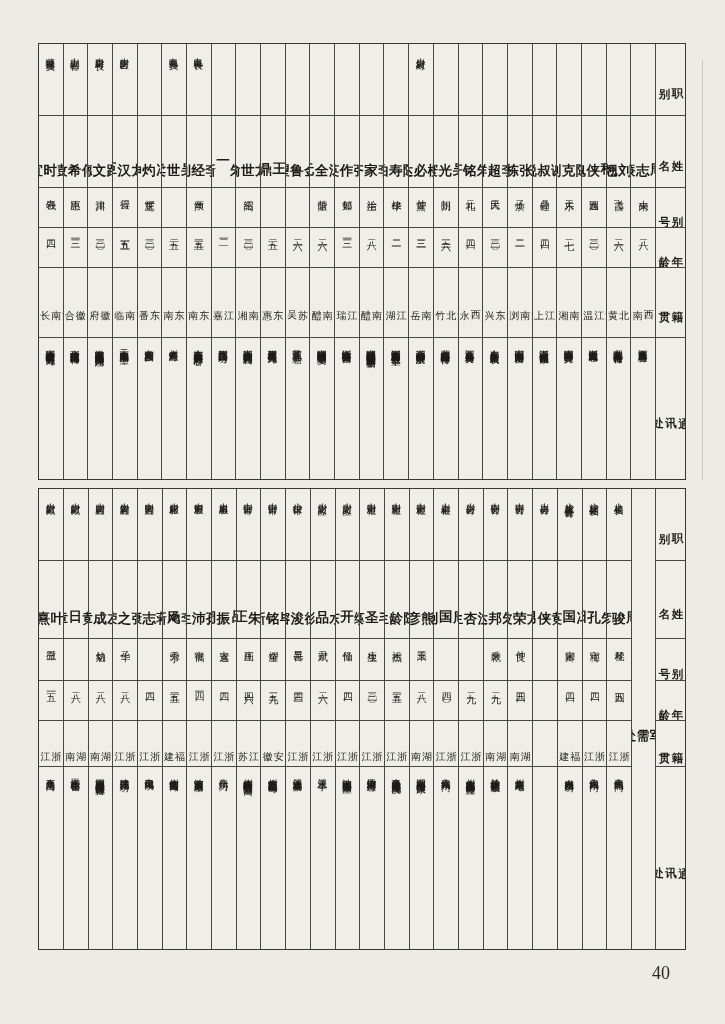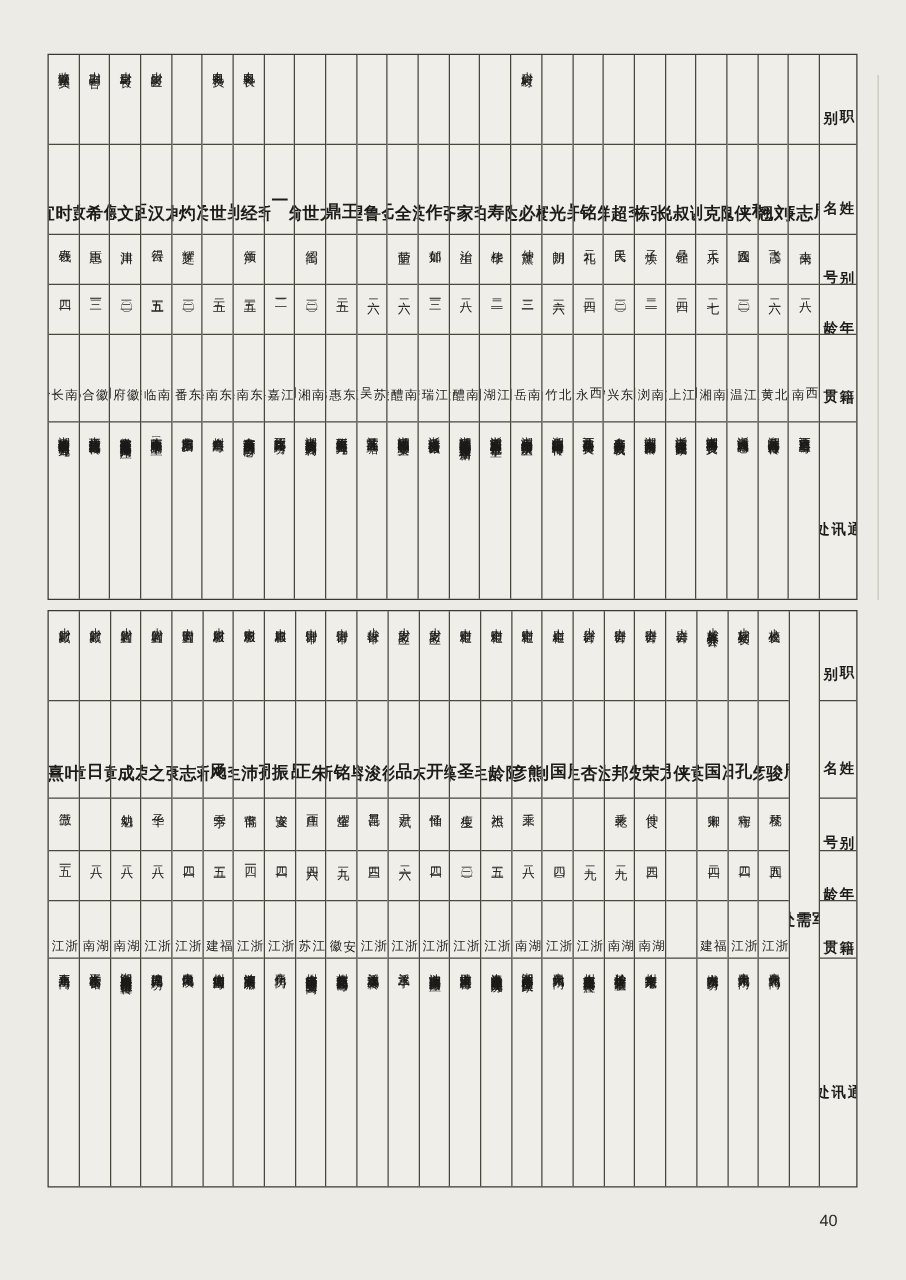--- a/index.html
+++ b/index.html
@@ -84,22 +84,22 @@
   .scell{border-bottom:none;padding-top:0;}
   .scell .vt{
     display:flex;flex-direction:column;align-items:center;
     justify-content:center;height:100%;
     font-size:12.5px;font-weight:bold;
   }
   .scell .vt span{display:block;line-height:13px;margin:14px 0;}
   .page-number{
     position:absolute;
     right:55px;bottom:40px;
-    font-size:13px;color:#2a2925;
-    font-family:Liberation Sans, sans-serif;
+    font-size:18px;color:#2a2925;
+    font-family:Liberation Serif, serif;
   }
   
   .scan-line{position:absolute;right:22px;top:60px;height:420px;width:1px;background:#c9c6bd;}
 </style>
 </head>
 <body>
 
 <div class="page">
   <div class="rtable t-top" id="table-top">
       <div class="col head-col">

